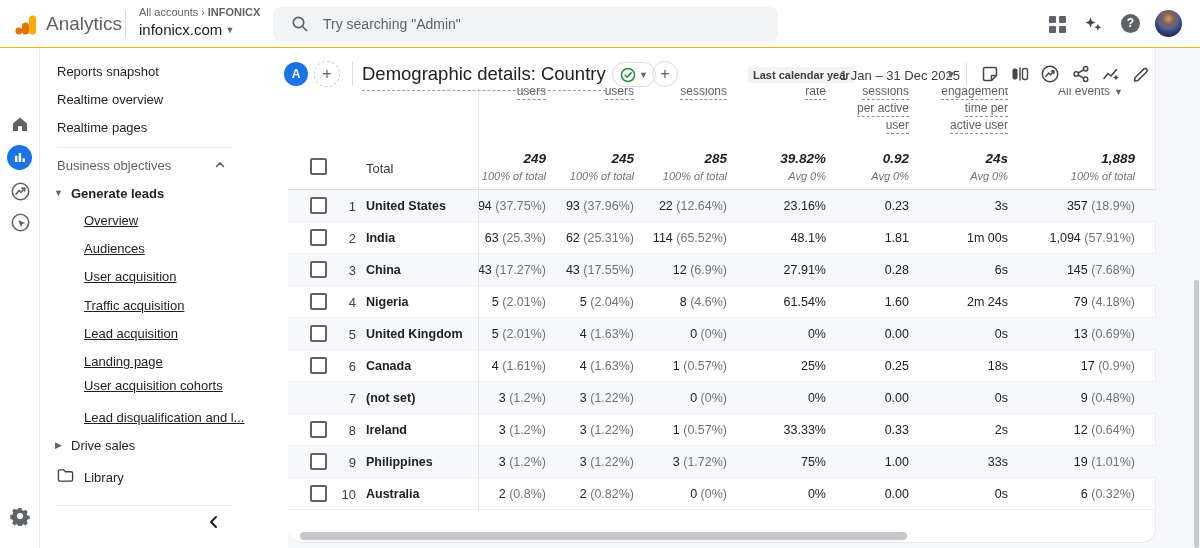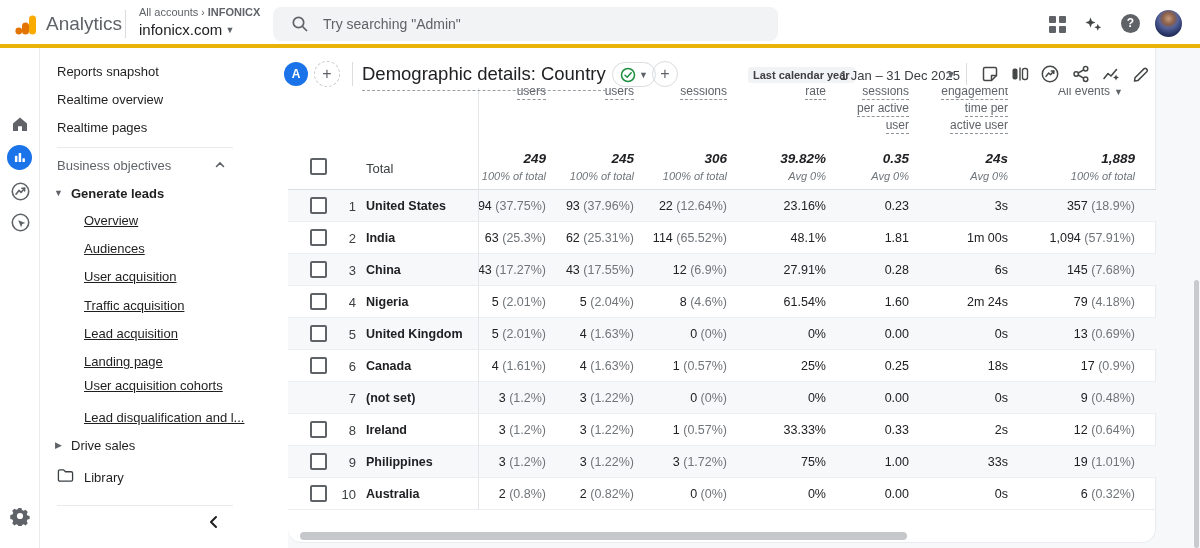--- a/index.html
+++ b/index.html
@@ -1,20 +1,20 @@
 <!DOCTYPE html>
 <html><head>
 <meta charset="utf-8">
 <style>
   * { margin:0; padding:0; box-sizing:border-box; }
   html,body { width:1200px; height:548px; overflow:hidden; background:#fff;
     font-family:"Liberation Sans", sans-serif; color:#202124; }
   
   #topbar { position:absolute; left:0; top:0; width:1200px; height:48px; background:#fff;
-    border-bottom:4px solid #eab308; z-index:30; }
+    border-bottom:1px solid #eab308; z-index:30; }
   #ga-logo { position:absolute; left:14px; top:13px; }
   #product-name { position:absolute; left:46px; top:13px; font-size:19px; color:#5f6368; }
   #tb-div { position:absolute; left:125px; top:10px; width:1px; height:28px; background:#dadce0; }
   #crumb { position:absolute; left:139px; top:6px; font-size:11px; color:#5f6368; white-space:nowrap; }
   #crumb b { font-weight:700; }
   #crumb .sep { margin:0 3px; font-size:10px; }
   #prop { position:absolute; left:139px; top:21px; font-size:15px; color:#202124; white-space:nowrap; }
   #prop .caret { color:#5f6368; font-size:9px; vertical-align:2px; margin-left:3px; }
   #searchbar { position:absolute; left:273px; top:7px; width:505px; height:34px; background:#f1f3f4;
     border-radius:8px; display:flex; align-items:center; }
@@ -296,29 +296,29 @@
     <span id="total-label">Total</span>
   <div class="tcell" style="right: 610px;">
         <div class="tval">249</div>
         <div class="tsub">100% of total</div>
       </div>
       <div class="tcell" style="right: 522px;">
         <div class="tval">245</div>
         <div class="tsub">100% of total</div>
       </div>
       <div class="tcell" style="right: 429px;">
-        <div class="tval">306</div>
+        <div class="tval">285</div>
         <div class="tsub">100% of total</div>
       </div>
       <div class="tcell" style="right: 330px;">
         <div class="tval">39.82%</div>
         <div class="tsub">Avg 0%</div>
       </div>
       <div class="tcell" style="right: 247px;">
-        <div class="tval">0.35</div>
+        <div class="tval">0.92</div>
         <div class="tsub">Avg 0%</div>
       </div>
       <div class="tcell" style="right: 148px;">
         <div class="tval">24s</div>
         <div class="tsub">Avg 0%</div>
       </div>
       <div class="tcell" style="right: 21px;">
         <div class="tval">1,889</div>
         <div class="tsub">100% of total</div>
       </div>

